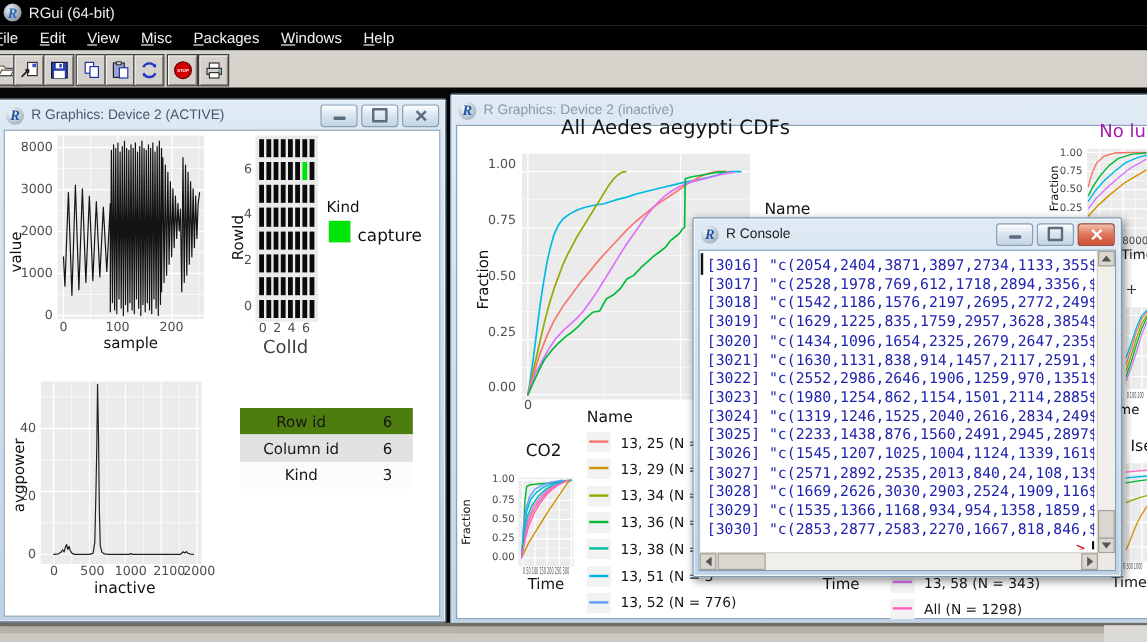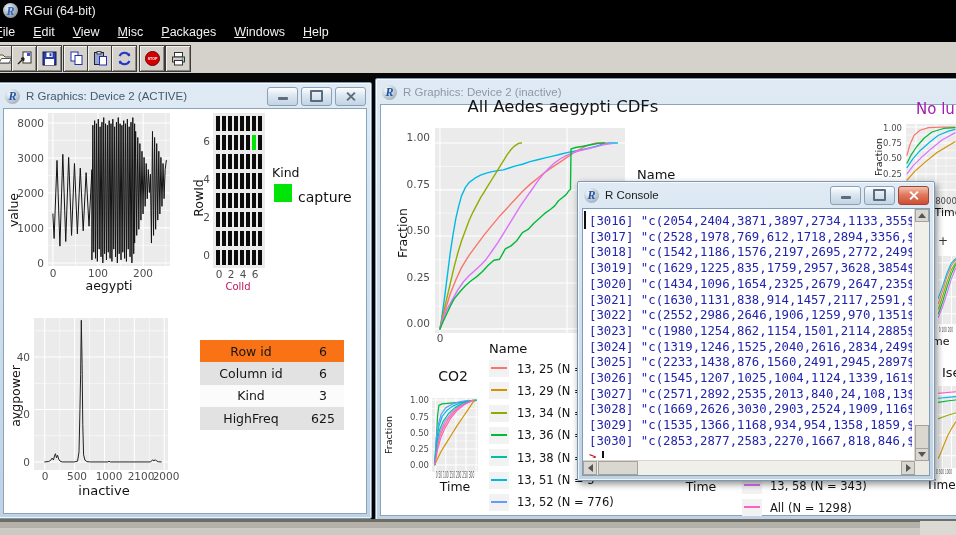--- a/index.html
+++ b/index.html
@@ -56,21 +56,21 @@
   .it-row{display:flex;height:22.4px;align-items:center;font-size:12.5px;color:#151515;}
   .it-label{width:102px;text-align:center;} .it-value{width:42px;text-align:center;}
   
   .lg-entry{position:absolute;display:flex;align-items:center;gap:8px;}
   .lg-key{width:20px;height:17px;background:#f2f2f2;position:relative;}
   .lg-key i{position:absolute;left:2px;right:2px;top:7px;height:2px;display:block;}
   .lg-text{font-size:11.5px;color:#151515;font-family:"DejaVu Sans",sans-serif;white-space:nowrap;}
   
   #console-client{position:absolute;left:4px;right:4px;top:26px;bottom:4px;background:#fff;border:1px solid #7f9db9;}
   #console-lines{position:absolute;left:6px;top:5px;right:17px;bottom:17px;overflow:hidden;
-                 font-family:"DejaVu Sans Mono",monospace;font-size:12.3px;line-height:15.7px;color:#2023ad;white-space:pre;}
+                 font-family:"DejaVu Sans Mono",monospace;font-size:12.3px;line-height:15.7px;color:#2023ad;white-space:pre;text-align:right;}
   .prompt-char{color:#d40000;}
   .caret{display:inline-block;width:2px;height:12px;background:#111;margin-left:6px;vertical-align:-2px;}
   .top-caret{position:absolute;left:1px;top:2px;width:2px;height:18px;background:#111;}
   .vscroll{position:absolute;right:0;top:0;bottom:14px;width:14px;background:#f1efe9;border-left:1px solid #d9d6cf;}
   .hscroll{position:absolute;left:0;bottom:0;right:14px;height:14px;background:#f1efe9;border-top:1px solid #d9d6cf;}
   .sb-btn{position:absolute;width:14px;height:13px;background:#dad7d0;border:1px solid #a5a29b;box-sizing:border-box;
           display:flex;align-items:center;justify-content:center;}
   .tri-up{width:0;height:0;border-left:4px solid transparent;border-right:4px solid transparent;border-bottom:5px solid #555;}
   .tri-dn{width:0;height:0;border-left:4px solid transparent;border-right:4px solid transparent;border-top:5px solid #555;}
   .tri-lf{width:0;height:0;border-top:4px solid transparent;border-bottom:4px solid transparent;border-right:5px solid #555;}
@@ -275,57 +275,53 @@
         <line x1="19.2" y1="0" x2="19.2" y2="100" stroke="#fff" stroke-width="0.55" vector-effect="non-scaling-stroke"></line>
         <line x1="41.5" y1="0" x2="41.5" y2="100" stroke="#fff" stroke-width="0.55" vector-effect="non-scaling-stroke"></line>
         <line x1="63.8" y1="0" x2="63.8" y2="100" stroke="#fff" stroke-width="0.55" vector-effect="non-scaling-stroke"></line>
         <line x1="86.1" y1="0" x2="86.1" y2="100" stroke="#fff" stroke-width="0.55" vector-effect="non-scaling-stroke"></line>
         <line x1="0" y1="8.4" x2="100" y2="8.4" stroke="#fff" stroke-width="0.55" vector-effect="non-scaling-stroke"></line>
         <line x1="0" y1="43" x2="100" y2="43" stroke="#fff" stroke-width="0.55" vector-effect="non-scaling-stroke"></line>
         <line x1="0" y1="77.4" x2="100" y2="77.4" stroke="#fff" stroke-width="0.55" vector-effect="non-scaling-stroke"></line>
         <polyline points="8,94.7 11,94.4 12.5,93.6 13.5,92.2 14.5,93.4 15.3,90.8 16,89.3 16.8,92 17.6,90.3 18.4,92.8 19.5,94.2 21,94.7 30,94.7 32.5,94.2 33.6,88 34.3,60 34.8,37 35.3,1.5 35.9,30 36.4,70 37,90 38,93.5 39.5,94.5 42,94.7 55,94.7 56,94.3 57,94.7 87,94.7 88.5,93.3 89.5,94 90.5,93.2 91.5,94.1 93,94.6 95,94.7" fill="none" stroke="#222" stroke-width="1" vector-effect="non-scaling-stroke" stroke-linejoin="round" stroke-linecap="round"></polyline>
       </svg>
     <div id="info-table">
-        <div class="it-row" style="background: #f97316;">
+        <div class="it-row" style="background: #4d7c0f;">
           <div class="it-label">Row id</div>
           <div class="it-value">6</div>
         </div>
         <div class="it-row" style="background: rgb(226, 226, 226);">
           <div class="it-label">Column id</div>
           <div class="it-value">6</div>
         </div>
         <div class="it-row" style="background: rgb(251, 251, 251);">
           <div class="it-label">Kind</div>
           <div class="it-value">3</div>
-        </div>
-        <div class="it-row" style="background: rgb(226, 226, 226);">
-          <div class="it-label">HighFreq</div>
-          <div class="it-value">625</div>
         </div>
       </div>
   <span class="lbl" style="font-size: 12.5px; color: rgb(17, 17, 17); left: 14px; top: 210px; transform: translate(-50%, -50%) rotate(-90deg);">value</span>
       <span class="lbl" style="font-size: 10.5px; color: rgb(77, 77, 77); left: 44px; top: 117.75px; transform: translateX(-100%);">8000</span>
       <span class="lbl" style="font-size: 10.5px; color: rgb(77, 77, 77); left: 44px; top: 152.75px; transform: translateX(-100%);">3000</span>
       <span class="lbl" style="font-size: 10.5px; color: rgb(77, 77, 77); left: 44px; top: 187.75px; transform: translateX(-100%);">2000</span>
       <span class="lbl" style="font-size: 10.5px; color: rgb(77, 77, 77); left: 44px; top: 222.75px; transform: translateX(-100%);">1000</span>
       <span class="lbl" style="font-size: 10.5px; color: rgb(77, 77, 77); left: 44px; top: 257.75px; transform: translateX(-100%);">0</span>
       <span class="lbl" style="font-size: 10.5px; color: rgb(77, 77, 77); left: 53px; top: 267.75px; transform: translateX(-50%);">0</span>
       <span class="lbl" style="font-size: 10.5px; color: rgb(77, 77, 77); left: 98px; top: 267.75px; transform: translateX(-50%);">100</span>
       <span class="lbl" style="font-size: 10.5px; color: rgb(77, 77, 77); left: 143px; top: 267.75px; transform: translateX(-50%); text-align: right;">200</span>
-      <span class="lbl" style="font-size: 12.5px; color: rgb(17, 17, 17); left: 109px; top: 279.75px; transform: translateX(-50%);">aegypti</span>
+      <span class="lbl" style="font-size: 12.5px; color: rgb(17, 17, 17); left: 109px; top: 279.75px; transform: translateX(-50%);">sample</span>
       <span class="lbl" style="font-size: 12.5px; color: rgb(17, 17, 17); left: 199px; top: 198px; transform: translate(-50%, -50%) rotate(-90deg);">RowId</span>
       <span class="lbl" style="font-size: 10.5px; color: rgb(77, 77, 77); left: 210px; top: 135.75px; transform: translateX(-100%);">6</span>
       <span class="lbl" style="font-size: 10.5px; color: rgb(77, 77, 77); left: 210px; top: 173.75px; transform: translateX(-100%);">4</span>
       <span class="lbl" style="font-size: 10.5px; color: rgb(77, 77, 77); left: 210px; top: 211.75px; transform: translateX(-100%);">2</span>
       <span class="lbl" style="font-size: 10.5px; color: rgb(77, 77, 77); left: 210px; top: 249.75px; transform: translateX(-100%);">0</span>
       <span class="lbl" style="font-size: 10.5px; color: rgb(77, 77, 77); left: 219px; top: 268.75px; transform: translateX(-50%);">0</span>
       <span class="lbl" style="font-size: 10.5px; color: rgb(77, 77, 77); left: 231px; top: 268.75px; transform: translateX(-50%);">2</span>
       <span class="lbl" style="font-size: 10.5px; color: rgb(77, 77, 77); left: 243px; top: 268.75px; transform: translateX(-50%);">4</span>
       <span class="lbl" style="font-size: 10.5px; color: rgb(77, 77, 77); left: 255px; top: 268.75px; transform: translateX(-50%);">6</span>
-      <span class="lbl" style="font-size: 10px; color: #be185d; left: 238px; top: 281.75px; transform: translateX(-50%);">ColId</span>
+      <span class="lbl" style="font-size: 15px; color: #404040; left: 238px; top: 281.75px; transform: translateX(-50%);">ColId</span>
       <span class="lbl" style="font-size: 12.5px; color: rgb(17, 17, 17); left: 272px; top: 167px;">Kind</span>
       <span class="lbl" style="font-size: 14px; color: rgb(17, 17, 17); left: 298px; top: 190px;">capture</span>
       <span class="lbl" style="font-size: 12.5px; color: rgb(17, 17, 17); left: 16px; top: 396px; transform: translate(-50%, -50%) rotate(-90deg);">avgpower</span>
       <span class="lbl" style="font-size: 10.5px; color: rgb(77, 77, 77); left: 30px; top: 351.75px; transform: translateX(-100%);">40</span>
       <span class="lbl" style="font-size: 10.5px; color: rgb(77, 77, 77); left: 30px; top: 408.75px; transform: translateX(-100%);">20</span>
       <span class="lbl" style="font-size: 10.5px; color: rgb(77, 77, 77); left: 30px; top: 456.75px; transform: translateX(-100%);">0</span>
       <span class="lbl" style="font-size: 10.5px; color: rgb(77, 77, 77); left: 45px; top: 470.75px; transform: translateX(-50%);">0</span>
       <span class="lbl" style="font-size: 10.5px; color: rgb(77, 77, 77); left: 77px; top: 470.75px; transform: translateX(-50%);">500</span>
       <span class="lbl" style="font-size: 10.5px; color: rgb(77, 77, 77); left: 109px; top: 470.75px; transform: translateX(-50%);">1000</span>
       <span class="lbl" style="font-size: 10.5px; color: rgb(77, 77, 77); left: 141px; top: 470.75px; transform: translateX(-50%);">2100</span>

